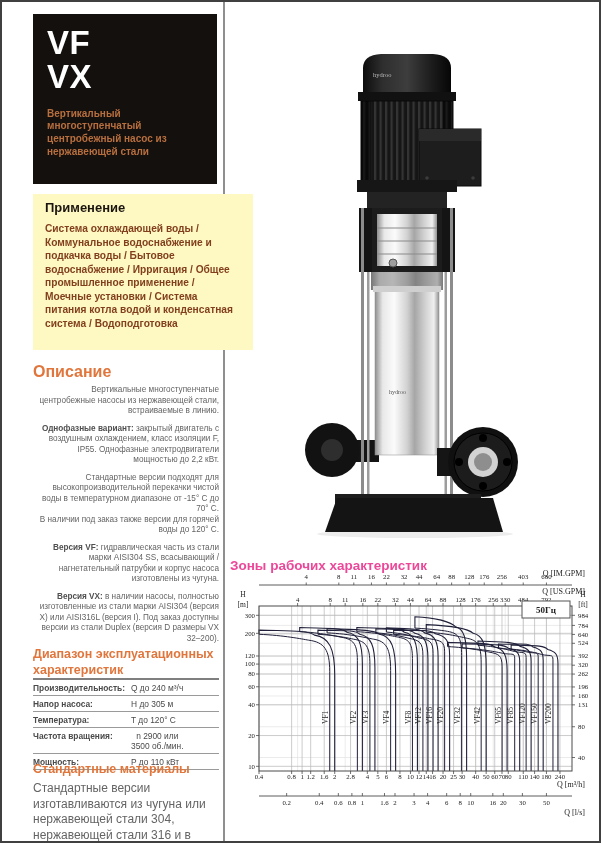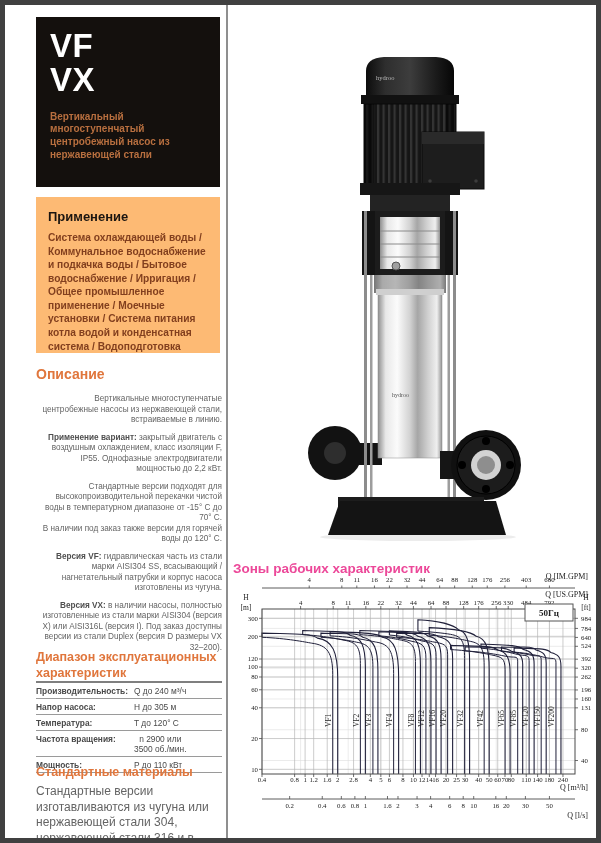--- a/index.html
+++ b/index.html
@@ -1,30 +1,30 @@
 <!DOCTYPE html>
 <html><head>
 <meta charset="utf-8">
 <style>
   html,body{margin:0;padding:0;background:#e8e8e8;}
   .page{position:relative;width:601px;height:843px;background:#fff;margin:0 auto;
-        font-family:"Liberation Sans",sans-serif;border:5px solid #404040;box-sizing:border-box;overflow:hidden;}
+        font-family:"Liberation Sans",sans-serif;border:2px solid #404040;box-sizing:border-box;overflow:hidden;}
   .divider{position:absolute;left:221px;top:0;width:2px;height:843px;background:#8f8f8f;}
   
   .model-box{position:absolute;left:31px;top:12px;width:184px;height:170px;background:#14100d;
              padding:12px 14px;box-sizing:border-box;}
   .model-line{color:#fff;font-size:33px;font-weight:bold;line-height:1.04;letter-spacing:.5px;}
   .model-subtitle{color:#b86f3f;font-size:10px;font-weight:bold;margin-top:13px;line-height:1.27;}
-  .app-box{position:absolute;left:31px;top:192px;width:184px;height:156px;background:#fdba74;
-           padding:9px 12px;box-sizing:border-box;}
+  .app-box{position:absolute;left:31px;top:192px;width:220px;height:156px;background:#fef9c3;
+           padding:3px 12px;box-sizing:border-box;}
   .app-box h2{font-size:13px;color:#1b1510;margin:3px 0 7px;}
   .app-box p{font-size:10.2px;font-weight:bold;color:#823f1e;line-height:1.33;margin:0;}
   h3.orange{color:#e0763c;font-weight:bold;margin:0;}
   .desc{position:absolute;left:31px;top:361px;width:186px;}
-  .desc h3{font-size:14px;margin-bottom:12px;}
+  .desc h3{font-size:16px;margin-bottom:4px;}
   .desc p{font-size:8.2px;color:#646464;line-height:1.28;margin:0 0 7px;white-space:pre-line;text-align:right;}
   .desc .lead{font-weight:bold;color:#4f4f4f;}
   .range{position:absolute;left:31px;top:645px;width:186px;}
   .range h3{font-size:12.5px;line-height:1.25;}
   .spec-table{border-top:2px solid #7f7f7f;}
   .spec-row{display:flex;border-bottom:1px solid #9a9a9a;padding:3px 0 2px;font-size:8.4px;}
   .spec-row .lbl{width:98px;font-weight:bold;color:#4a4a4a;flex:none;}
   .spec-row .val{color:#4a4a4a;white-space:pre-line;text-align:center;}
   .materials{position:absolute;left:31px;top:760px;width:186px;}
   .materials h3{font-size:12.5px;margin-bottom:5px;}
@@ -51,21 +51,21 @@
 
     <div class="app-box">
       <h2>Применение</h2>
       <p>Система охлаждающей воды / Коммунальное водоснабжение и подкачка воды / Бытовое водоснабжение / Ирригация / Общее промышленное применение / Моечные установки / Система питания котла водой и конденсатная система / Водоподготовка</p>
     </div>
 
     <section class="desc">
       <h3 class="orange">Описание</h3>
       <div id="desc-paragraphs">
           <p>Вертикальные многоступенчатые центробежные насосы из нержавеющей стали, встраиваемые в линию.</p>
-          <p><span class="lead">Применение вариант: </span>закрытый двигатель с воздушным охлаждением, класс изоляции F, IP55. Однофазные электродвигатели мощностью до 2,2 кВт.</p>
+          <p><span class="lead">Однофазные вариант: </span>закрытый двигатель с воздушным охлаждением, класс изоляции F, IP55. Однофазные электродвигатели мощностью до 2,2 кВт.</p>
           <p>Стандартные версии подходят для высокопроизводительной перекачки чистой воды в температурном диапазоне от  -15° C до 70° C.
 В наличии под заказ также версии для горячей воды до 120° C.</p>
           <p><span class="lead">Версия VF: </span>гидравлическая часть из стали марки AISI304 SS, всасывающий / нагнетательный патрубки и корпус насоса изготовлены из чугуна.</p>
           <p><span class="lead">Версия VX: </span>в наличии насосы, полностью изготовленные из стали марки AISI304 (версия X) или AISI316L (версия I). Под заказ доступны версии из стали Duplex (версия D размеры VX 32–200).</p>
         </div>
     </section>
 
     <section class="range">
       <h3 class="orange">Диапазон эксплуатационных характеристик</h3>
       <div id="spec-table" class="spec-table">

